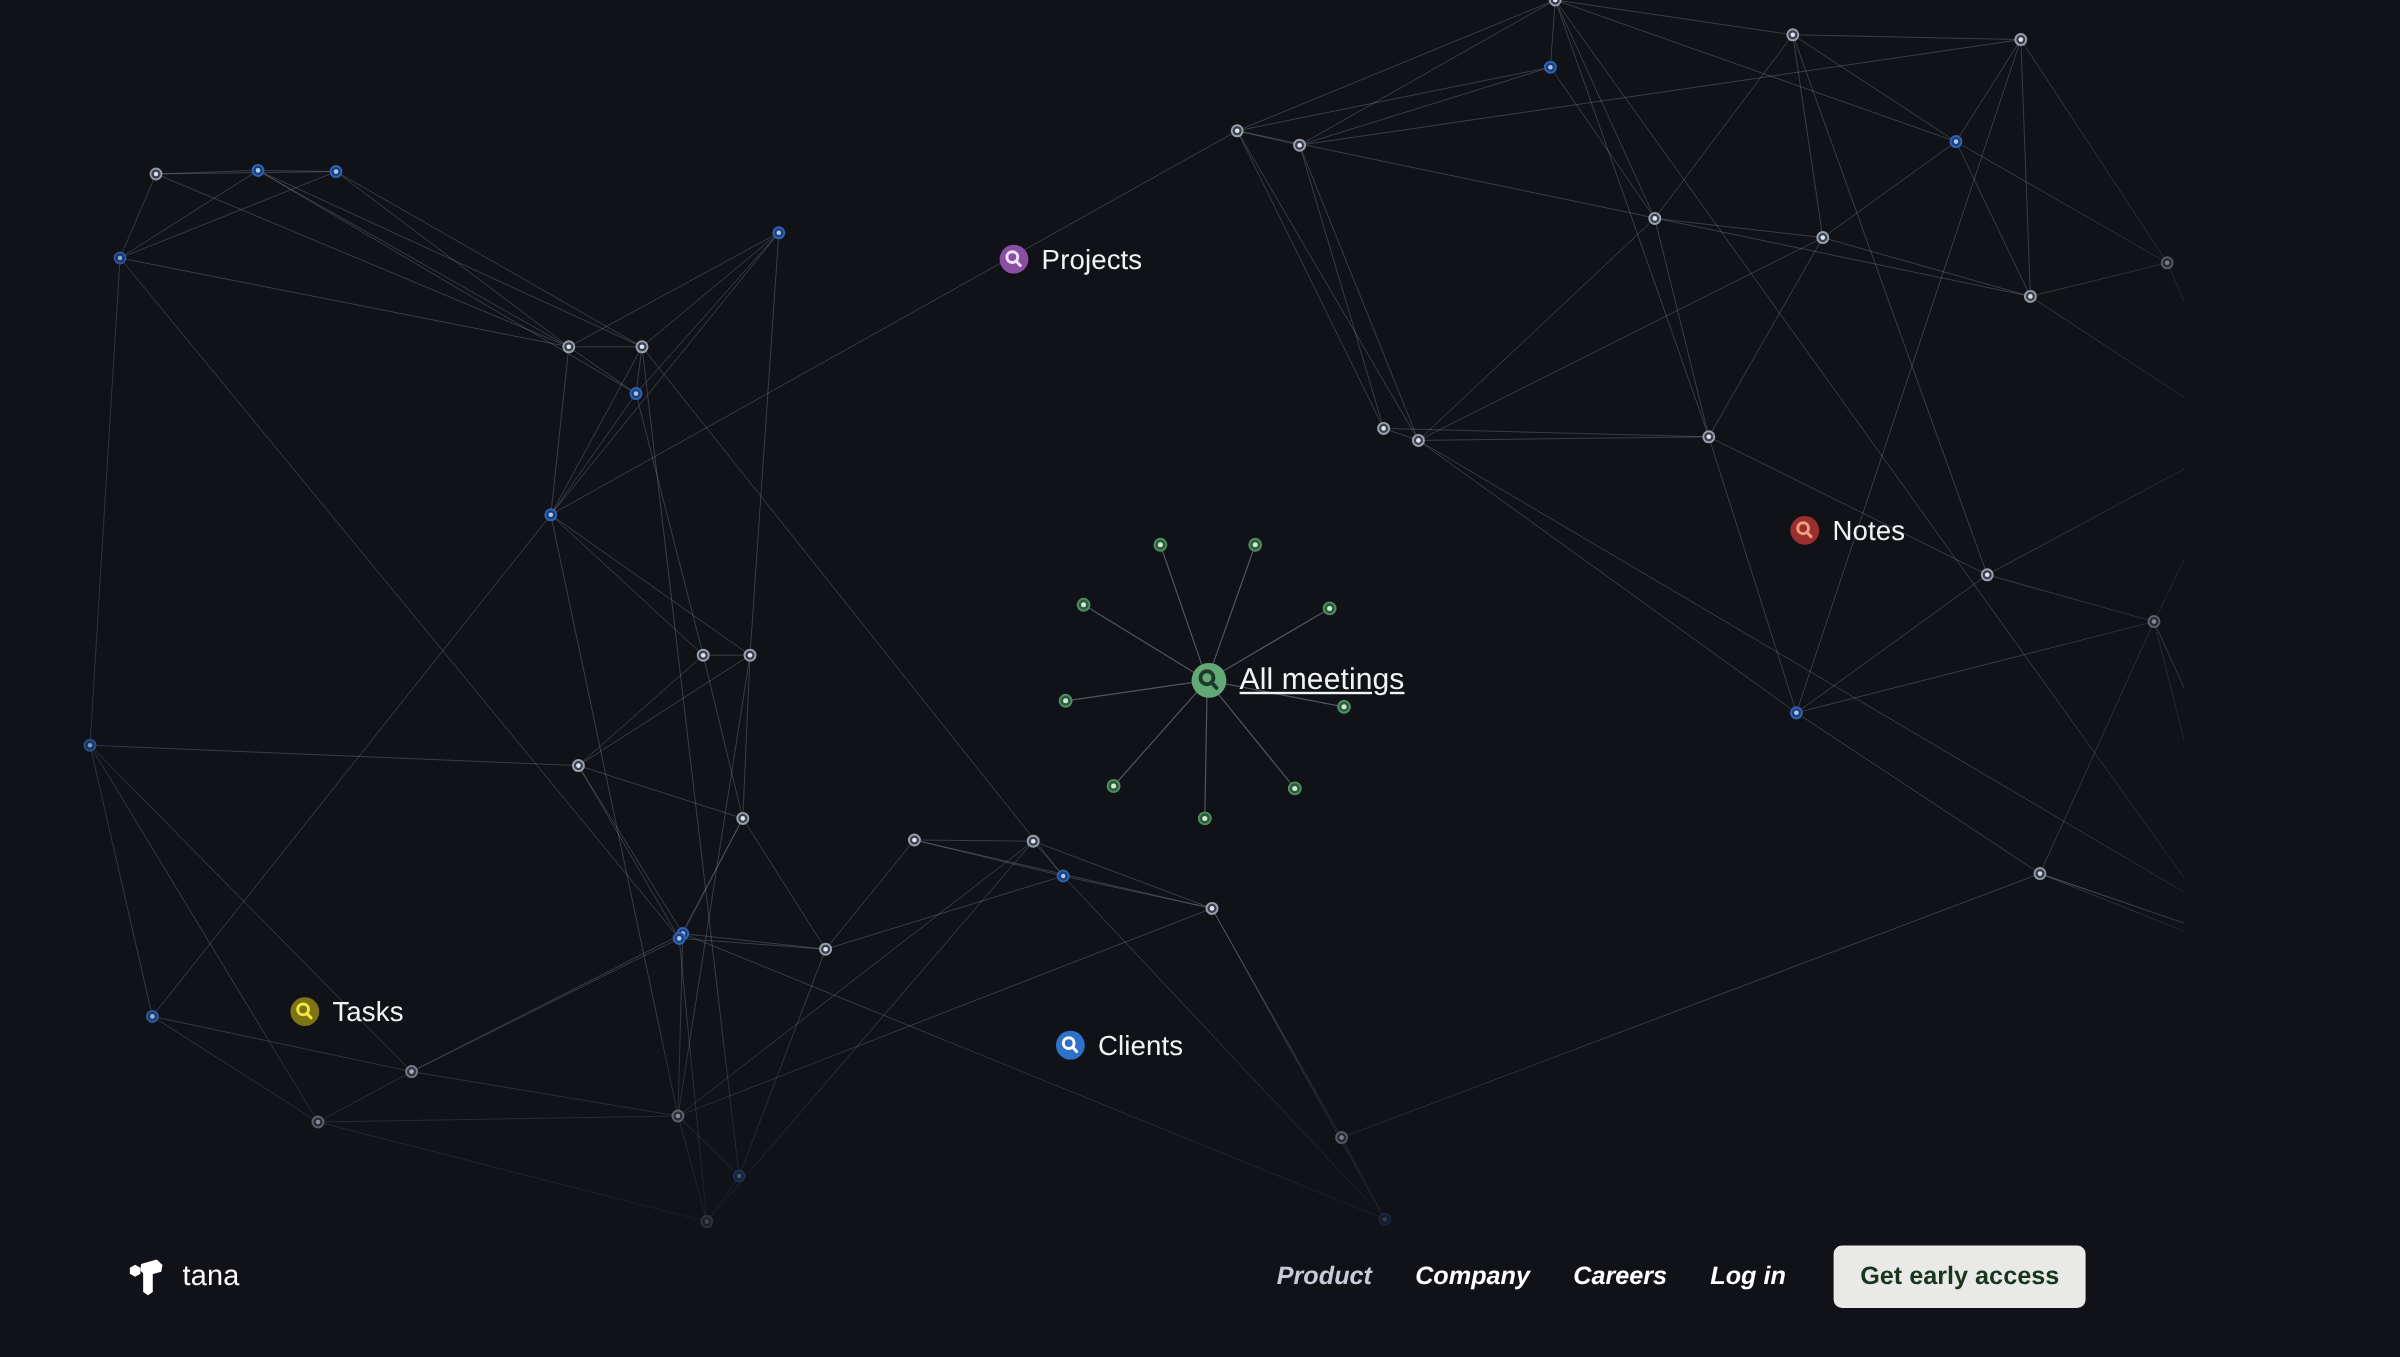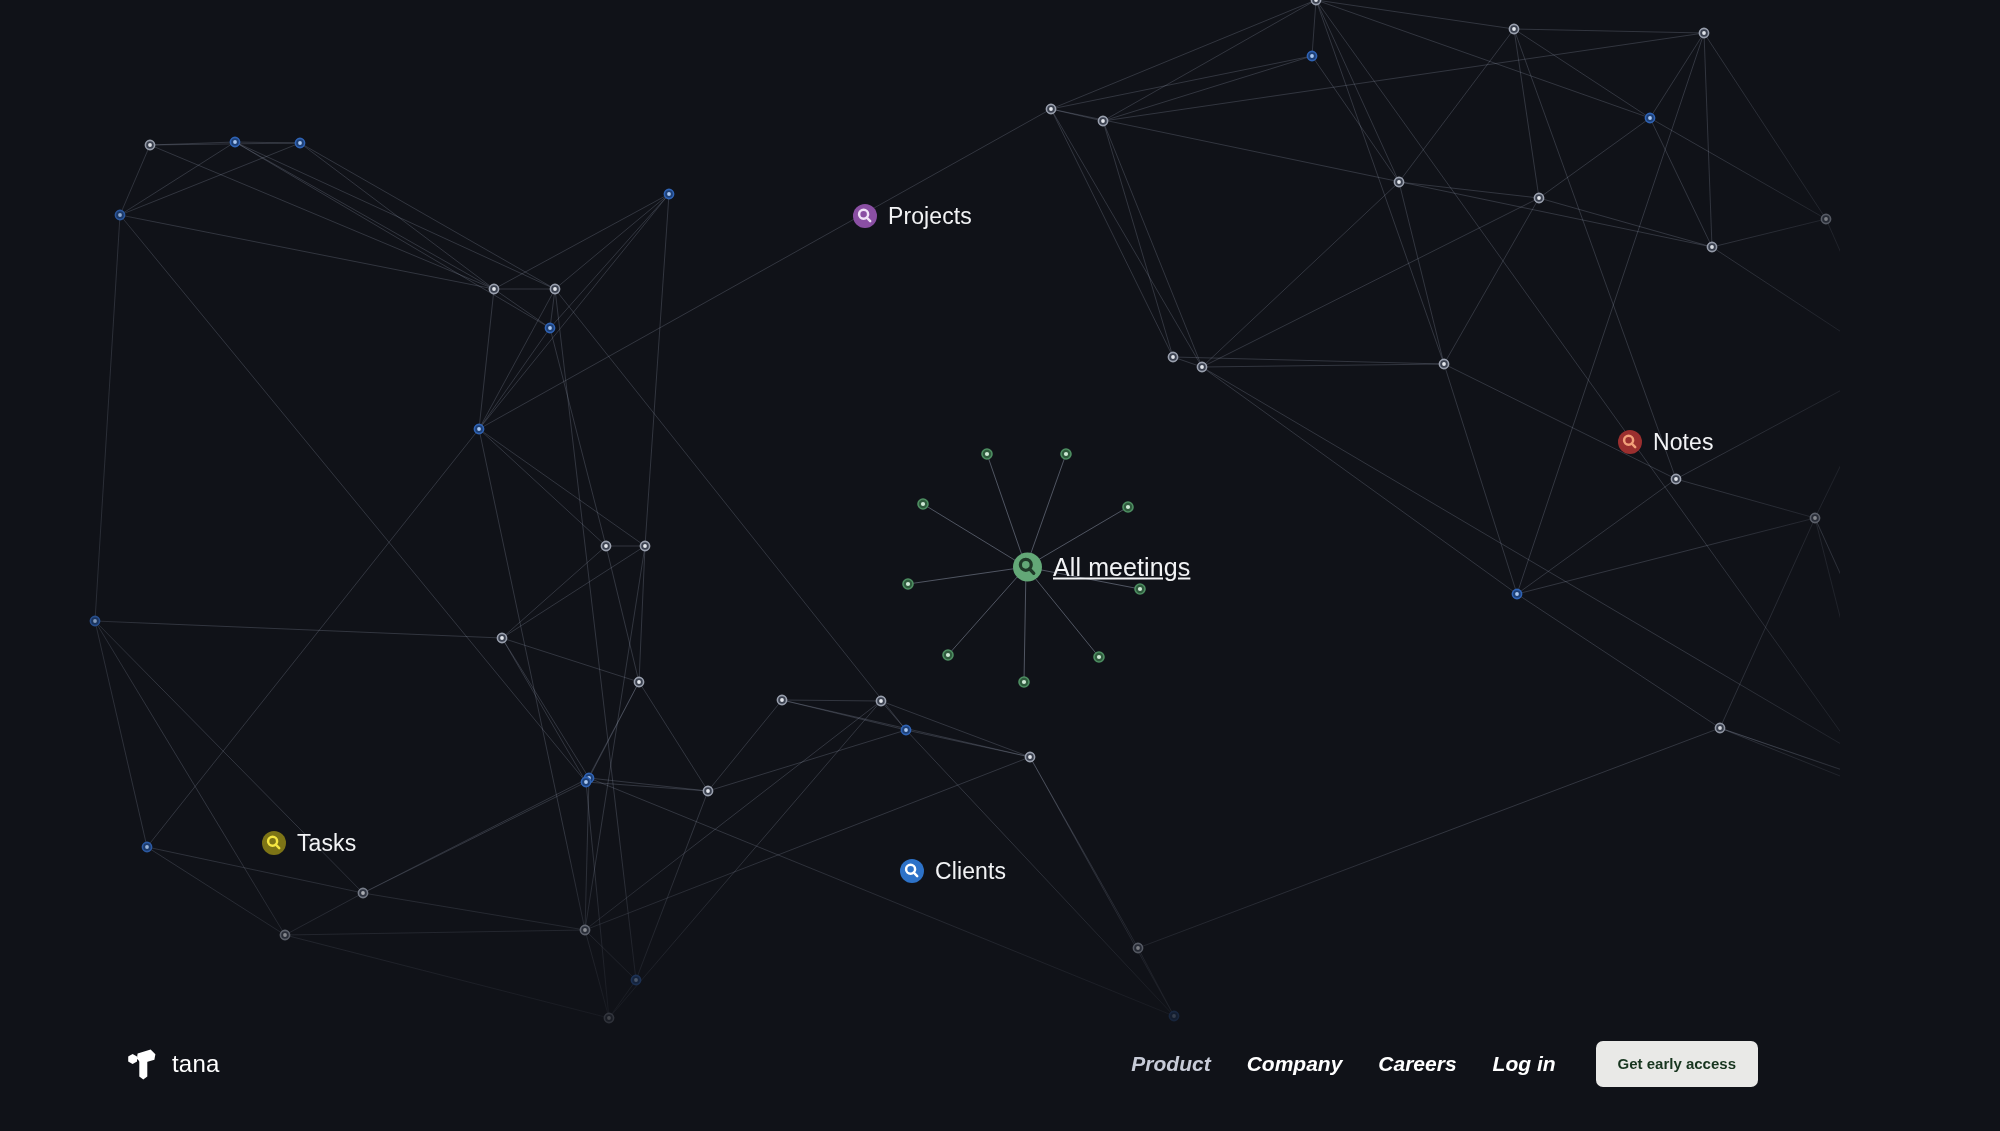--- a/index.html
+++ b/index.html
@@ -17,21 +17,20 @@
     -webkit-font-smoothing: antialiased;
   }
 
   #stage {
     position: absolute;
     inset: 0;
     width: 1820px;
     height: 1131px;
     background: #101218;
     overflow: hidden;
-    margin-left: 20px;
   }
 
   
   #graph-svg {
     position: absolute;
     left: 0; top: 0;
     width: 2000px;
     height: 1131px;
     display: block;
   }
@@ -135,21 +134,21 @@
     white-space: nowrap;
   }
   .nav-link.muted { color: #c7cbd7; }
   #cta {
     margin-left: 22px;
     border: none;
     border-radius: 7px;
     background: #e9e9e7;
     color: #17351f;
     font-family: "Liberation Sans", sans-serif;
-    font-size: 15px;
+    font-size: 21px;
     font-weight: 700;
     padding: 15px 22px 16px;
     line-height: 1;
     cursor: pointer;
     white-space: nowrap;
   }
 </style>
 </head>
 <body>
 
@@ -448,21 +447,21 @@
   <div id="hubs-layer" style="position: absolute; inset: 0px; z-index: 5;">
       <div class="hub" style="left: 833px; top: 216px;">
         <span class="hub-icon" style="background: rgb(138, 79, 163);">
           <svg width="24" height="24" viewBox="0 0 24 24">
             <circle cx="10.6" cy="10.2" r="4.5" fill="none" stroke="#f0e2f7" stroke-width="2.5"></circle>
             <line x1="13.7" y1="13.5" x2="17.2" y2="17.2" stroke="#f0e2f7" stroke-width="2.5" stroke-linecap="round"></line>
           </svg>
         </span>
         <span class="hub-label">Projects</span>
       </div>
-      <div class="hub" style="left: 1598px; top: 442px;">
+      <div class="hub" style="left: 1492px; top: 442px;">
         <span class="hub-icon" style="background: rgb(155, 47, 47);">
           <svg width="24" height="24" viewBox="0 0 24 24">
             <circle cx="10.6" cy="10.2" r="4.5" fill="none" stroke="#f2a07a" stroke-width="2.5"></circle>
             <line x1="13.7" y1="13.5" x2="17.2" y2="17.2" stroke="#f2a07a" stroke-width="2.5" stroke-linecap="round"></line>
           </svg>
         </span>
         <span class="hub-label">Notes</span>
       </div>
       <div class="hub" style="left: 993px; top: 567px;">
         <span class="hub-icon big" style="background: rgb(99, 168, 119);">

